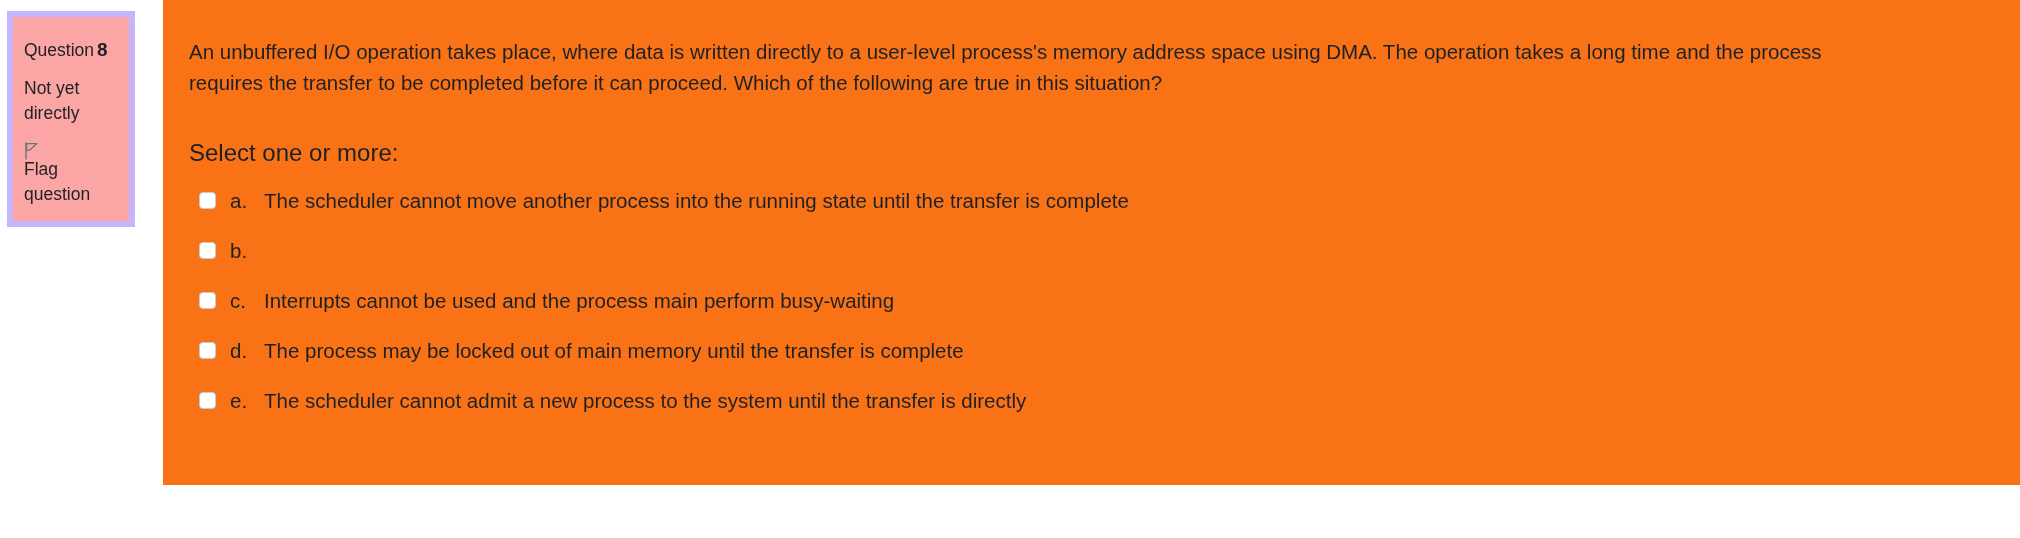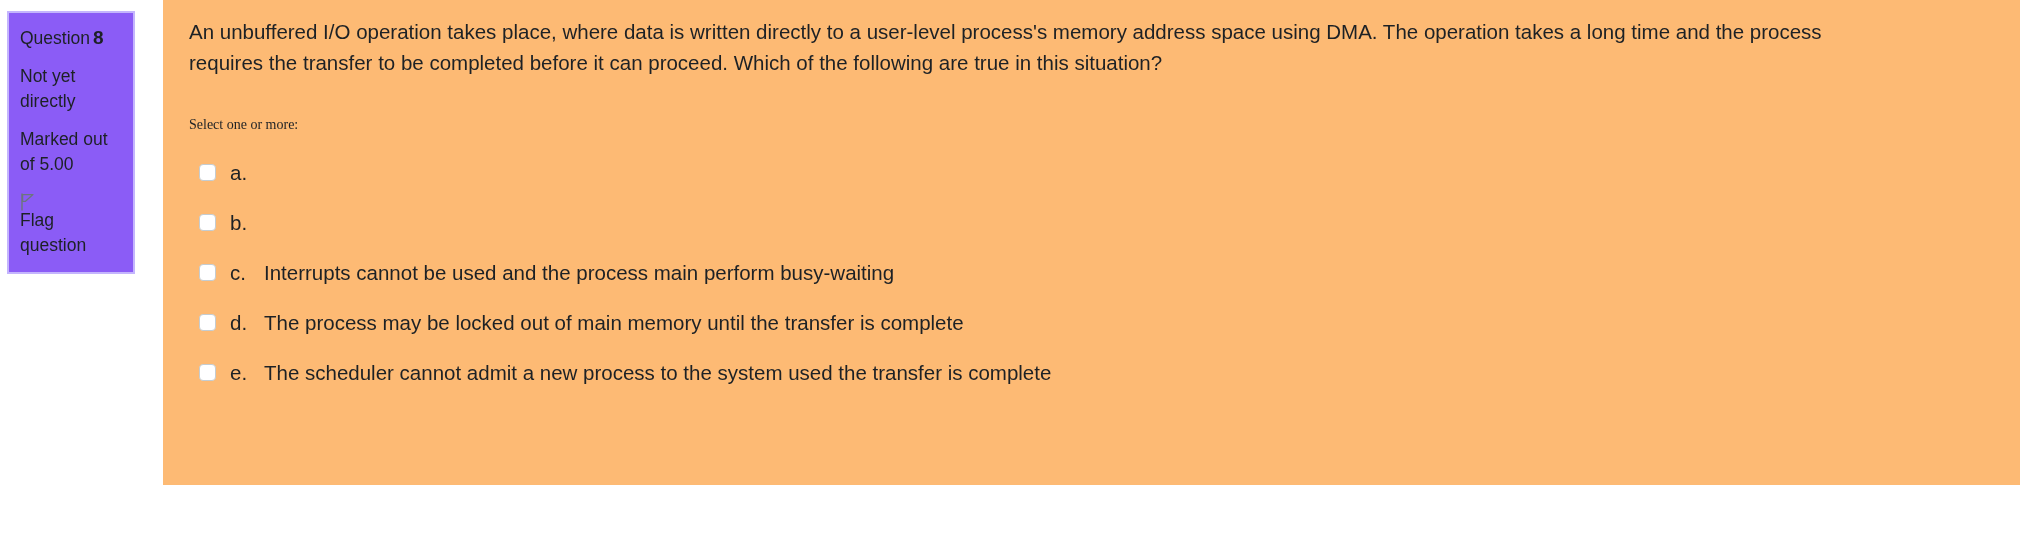--- a/index.html
+++ b/index.html
@@ -22,23 +22,23 @@
     width: 2020px;
     height: 538px;
     box-sizing: border-box;
   }
 
   
   .info-box {
     width: 128px;
     margin: 11px 0 0 7px;
     box-sizing: border-box;
-    border: 2px solid #c4b5fd;
-    background: #8b5cf6;
-    padding: 12px 11px 14px 11px;
+    border: 6px solid #c4b5fd;
+    background: #fca5a5;
+    padding: 20px 11px 14px 11px;
     flex: 0 0 auto;
   }
   .info-line {
     font-size: 17.5px;
     line-height: 25px;
     color: #1d2125;
     margin-bottom: 13px;
   }
   .info-line:last-child { margin-bottom: 0; }
 
@@ -62,44 +62,43 @@
     height: 18px;
     margin-right: 6px;
     position: relative;
     top: 3px;
     flex: 0 0 auto;
   }
   .flag-text { color: #1d2125; }
 
   
   .content-panel {
-    background: #fdba74;
+    background: #f97316;
     margin-left: 28px;
     margin-top: 0;
     flex: 1 1 auto;
     align-self: stretch;
     height: 485px;
     box-sizing: border-box;
-    padding: 16px 26px 24px 26px;
+    padding: 36px 26px 24px 26px;
   }
 
   .qtext {
     font-size: 20.5px;
     line-height: 31px;
     color: #1d2125;
     max-width: 1690px;
     margin: 0 0 10px 0;
   }
 
   .select-hint {
-    font-size: 14px;
+    font-size: 24px;
     line-height: 30px;
     color: #1d2125;
-    margin: 32px 0 11px 0;
-    font-family: Liberation Serif, serif;
+    margin: 40px 0 11px 0;
   }
 
   .answers {
     list-style: none;
     margin: 0;
     padding: 0;
   }
   .answer-row {
     display: flex;
     align-items: flex-start;
@@ -136,21 +135,20 @@
 <div class="question-wrap">
 
   <div class="info-box">
 
     <div class="info-line">
       <span class="qno-label">Question</span><span class="qno-value">8</span>
     </div>
 
     <div class="info-line">Not yet directly</div>
 
-    <div class="info-line">Marked out of 5.00</div>
 
     <div class="info-line flag-row">
       <span class="flag-icon">
         <svg width="16" height="18" viewBox="0 0 16 18" xmlns="http://www.w3.org/2000/svg">
           <path d="M2 1 L2 17" stroke="#6c757d" stroke-width="1.4" fill="none" stroke-linecap="round"></path>
           <path d="M2.6 1.6 L13 1.6 L5.2 8.4 L2.6 8.4 Z" stroke="#6c757d" stroke-width="1.3" fill="none" stroke-linejoin="round"></path>
         </svg>
       </span>
       <span class="flag-text">Flag question</span>
     </div>
@@ -161,20 +159,21 @@
 
     <p class="qtext">An unbuffered I/O operation takes place, where data is written directly to a user-level process's memory address space using DMA. The operation takes a long time and the process requires the transfer to be completed before it can proceed. Which of the following are true in this situation?</p>
 
     <div class="select-hint">Select one or more:</div>
 
     <ul class="answers">
 
       <li class="answer-row">
         <span class="answer-checkbox"></span>
         <span class="answer-letter">a.</span>
+        <span class="answer-text">The scheduler cannot move another process into the running state until the transfer is complete</span>
       </li>
 
       <li class="answer-row">
         <span class="answer-checkbox"></span>
         <span class="answer-letter">b.</span>
       </li>
 
       <li class="answer-row">
         <span class="answer-checkbox"></span>
         <span class="answer-letter">c.</span>
@@ -183,20 +182,20 @@
 
       <li class="answer-row">
         <span class="answer-checkbox"></span>
         <span class="answer-letter">d.</span>
         <span class="answer-text">The process may be locked out of main memory until the transfer is complete</span>
       </li>
 
       <li class="answer-row">
         <span class="answer-checkbox"></span>
         <span class="answer-letter">e.</span>
-        <span class="answer-text">The scheduler cannot admit a new process to the system used the transfer is complete</span>
+        <span class="answer-text">The scheduler cannot admit a new process to the system until the transfer is directly</span>
       </li>
 
     </ul>
 
   </div>
 
 </div>
 
 </body></html>

